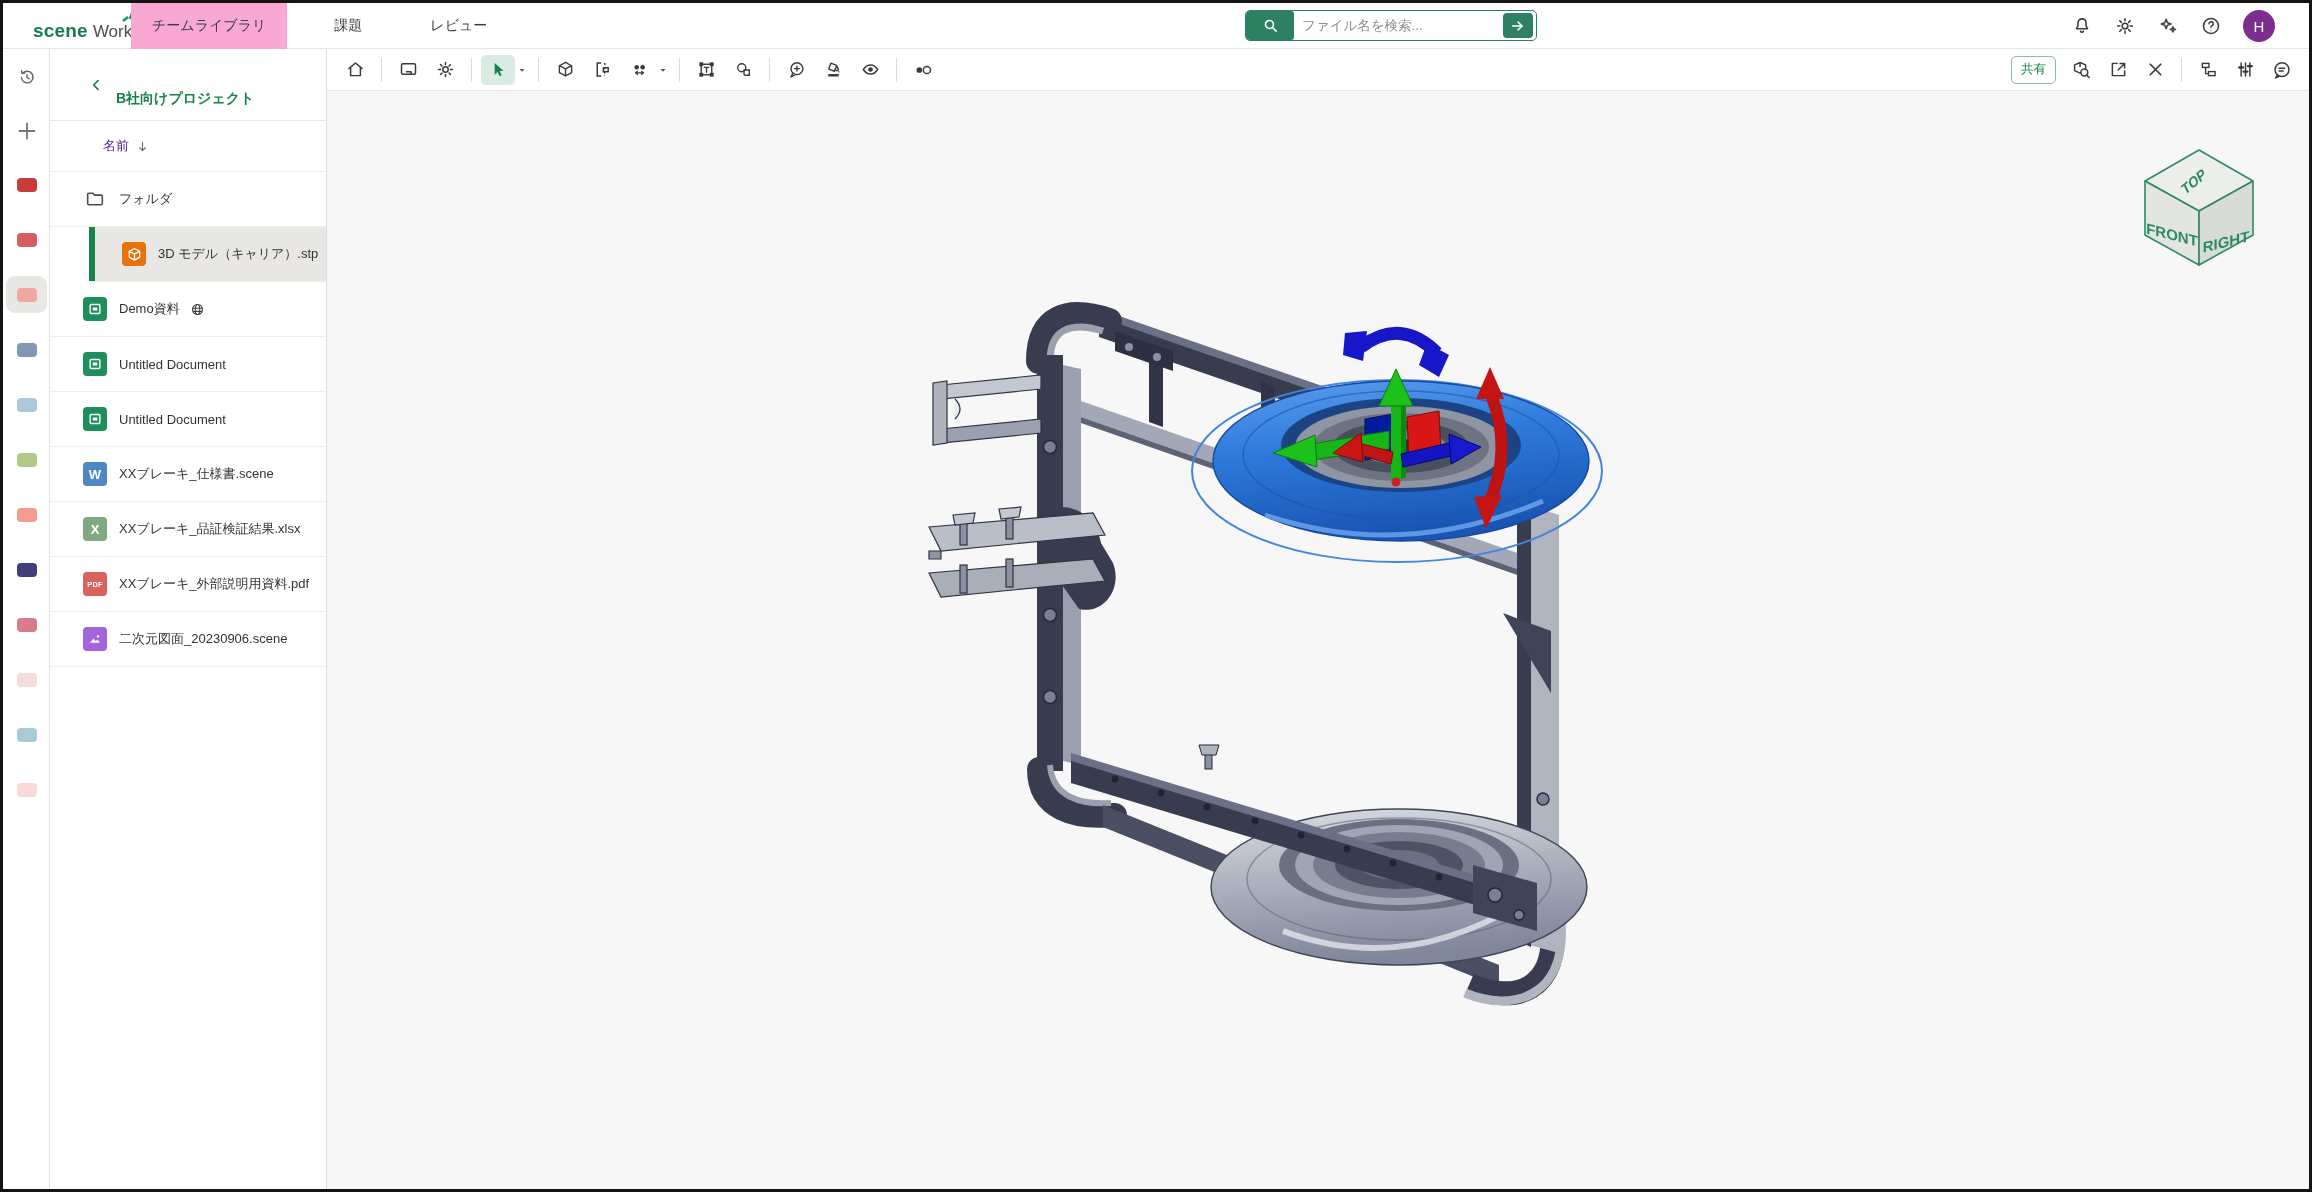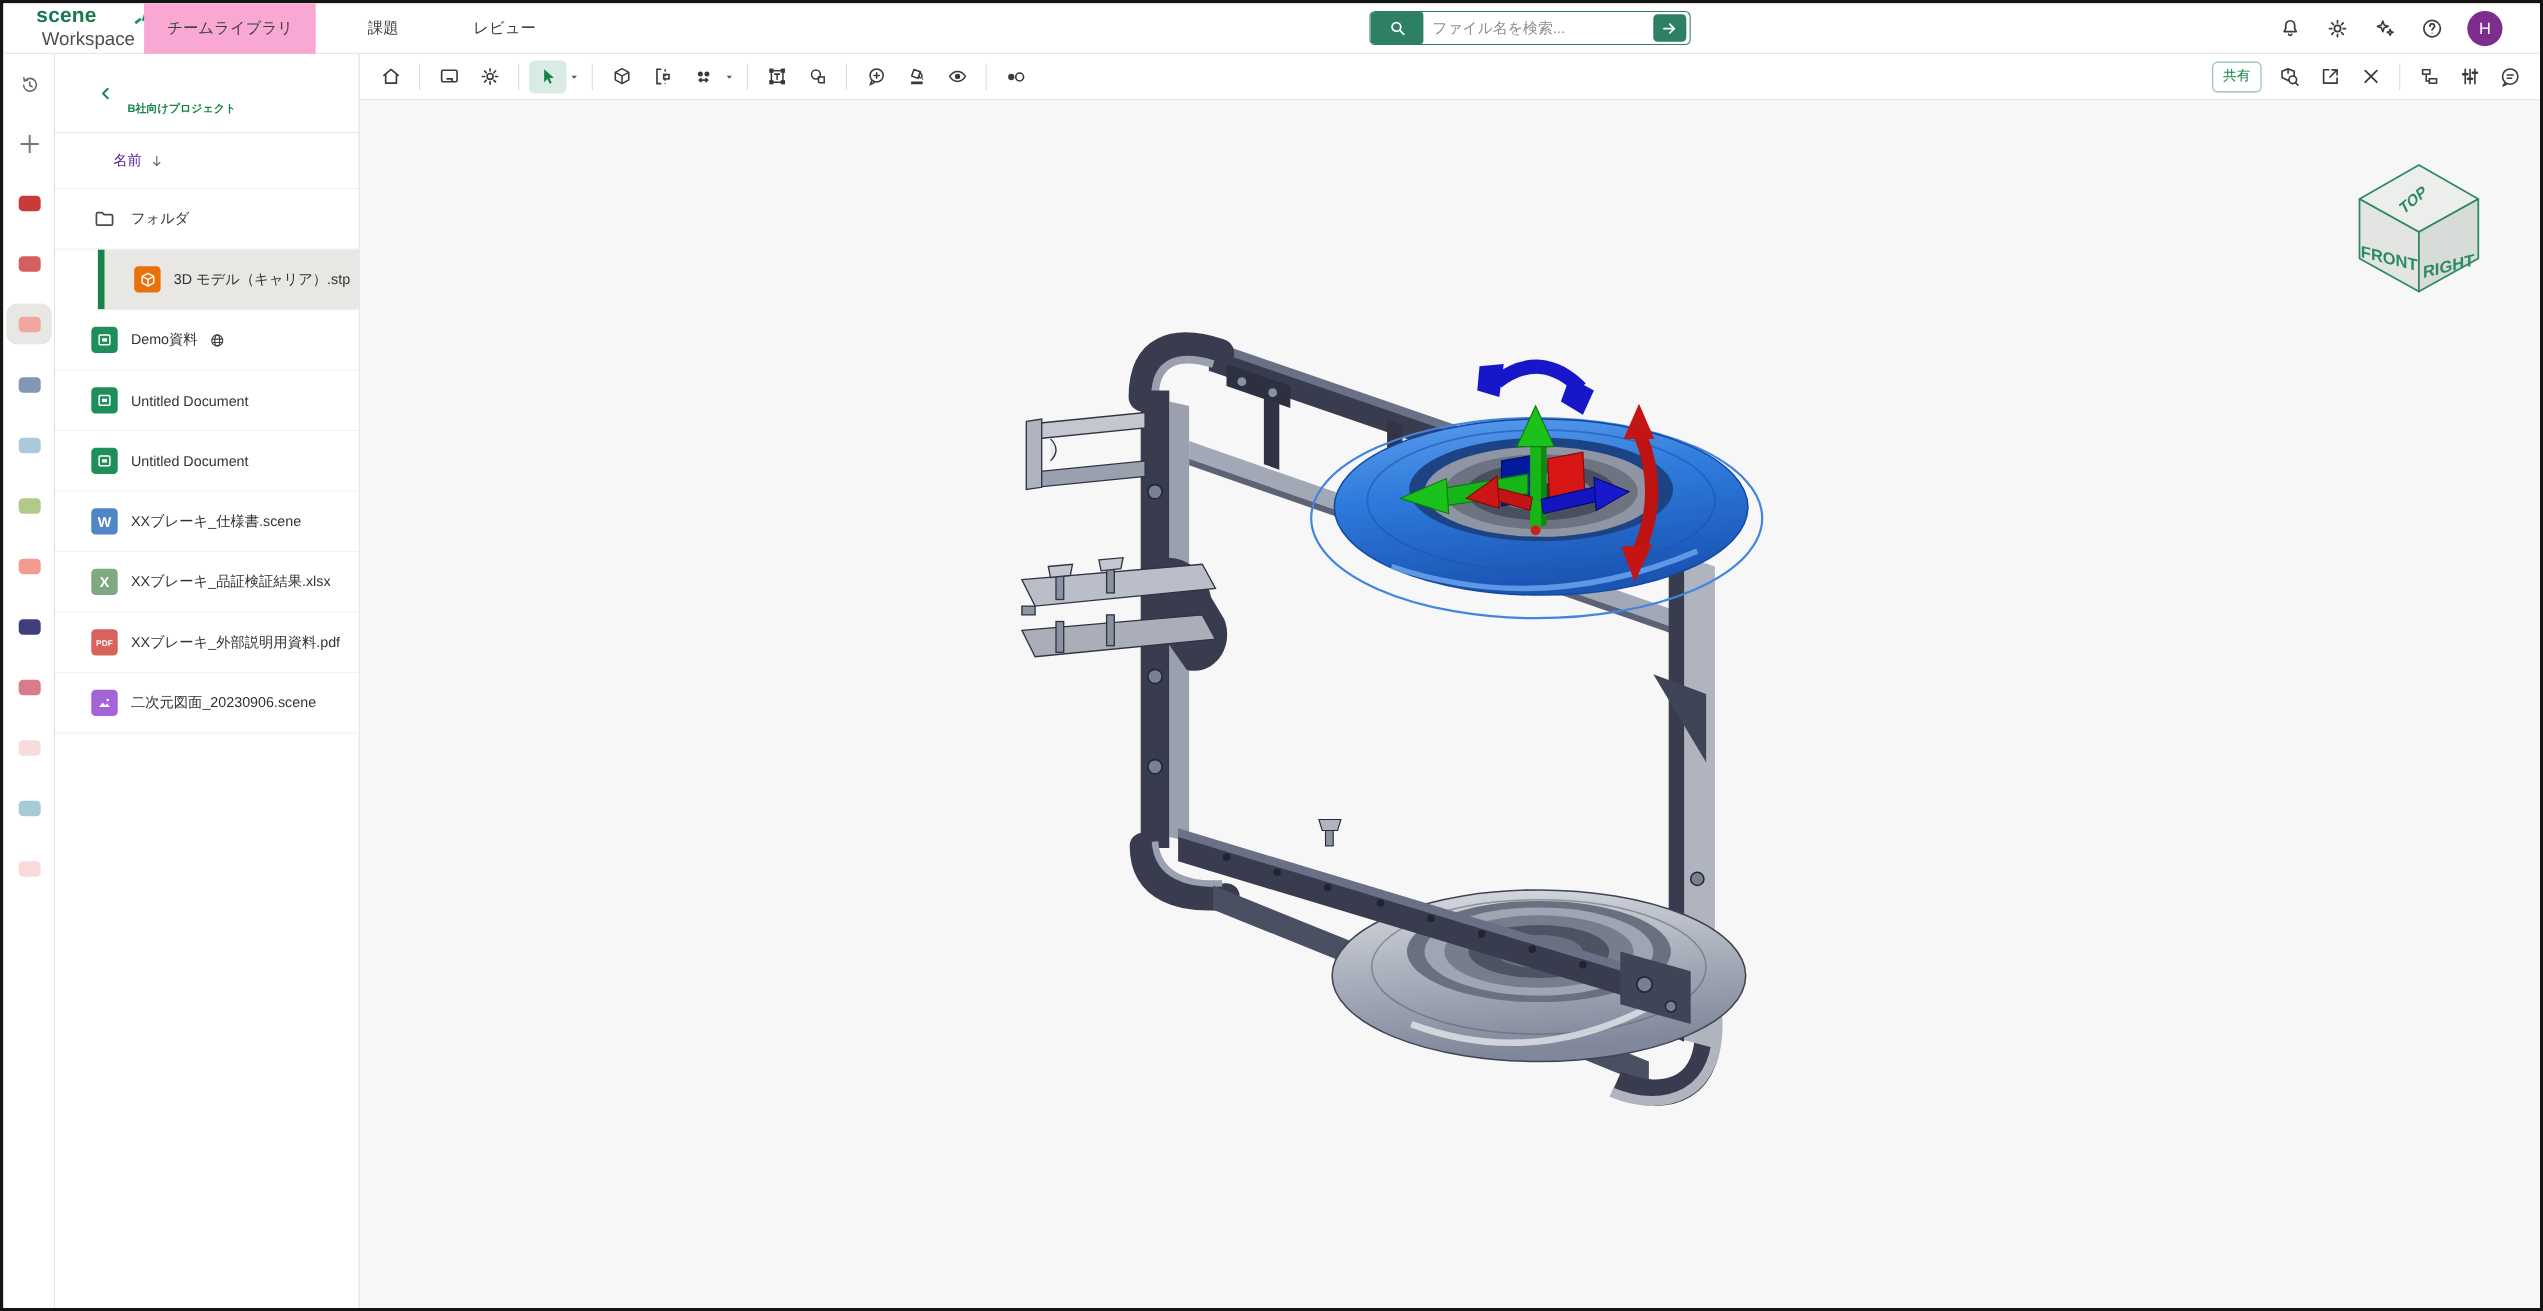--- a/index.html
+++ b/index.html
@@ -2,21 +2,21 @@
 <html><head>
 <meta charset="utf-8">
 <style>
   * { margin:0; padding:0; box-sizing:border-box; }
   html,body { width:2312px; height:1192px; }
   body { font-family:"Liberation Sans","DejaVu Sans",sans-serif; background:#111; }
   #app { position:relative; width:2312px; height:1192px; background:#fff; border:3px solid #141414; overflow:hidden; }
 
   
   #topbar { position:absolute; left:0; top:0; width:100%; height:46px; background:#fff; border-bottom:1px solid #e6e6e6; z-index:30; }
-  #logo { position:absolute; left:30px; top:1px; height:44px; display:flex; align-items:flex-start; padding-bottom:6px;flex-direction:column; }
+  #logo { position:absolute; left:30px; top:1px; height:44px; display:flex; align-items:flex-end; padding-bottom:6px; }
   #logo .rays { position:absolute; left:86px; top:3px; }
   #logo .brand { font-size:19px; font-weight:bold; color:#167a4d; letter-spacing:.2px; }
   #logo .suffix { font-size:17px; color:#4c4c4c; margin-left:5px; }
   #tabs { position:absolute; left:128px; top:0; height:46px; display:flex; }
   .tab { height:46px; display:flex; align-items:center; padding:0 21px; font-size:14px; color:#3d3d3d; cursor:pointer; }
   .tab.active { background:#f9a8d4; }
   .tab + .tab { margin-left:26px; }
   #searchbox { position:absolute; left:1215px; top:7px; width:292px; height:31px; border:1.5px solid #2e8062; border-radius:5px; background:#fff; display:flex; align-items:center; overflow:hidden;margin-left:27px; }
   #searchbox .sbtn { width:48px; height:100%; background:#2e8062; display:flex; align-items:center; justify-content:center; border-radius:3px; }
   #searchbox input { flex:1; border:none; outline:none; font-size:13.5px; padding:0 8px; color:#444; background:transparent; }
@@ -31,21 +31,21 @@
   #rail .ricon { width:47px; height:36px; display:flex; align-items:center; justify-content:center; color:#555; }
   #rail #rail-history { margin-top:10px; }
   #rail #rail-add { margin-top:18px; margin-bottom:8px; }
   .chipslot { width:47px; height:55px; display:flex; align-items:center; justify-content:center; position:relative; }
   .chipslot.sel::before { content:""; position:absolute; left:3px; top:9px; width:41px; height:37px; background:#e9e7e4; border-radius:9px; }
   .chip { position:relative; width:20px; height:14px; border-radius:4px; }
 
   
   #panel { position:absolute; left:47px; top:46px; bottom:0; width:277px; background:#fff; border-right:1px solid #d5e3dc; z-index:20; }
   #panel-head { height:72px; display:flex; align-items:center; padding-left:38px; border-bottom:1px solid #e7e7e7; }
-  #panel-head .ptitle { color:#168449; font-weight:bold; font-size:10px; margin-left:12px;margin-top:28px; }
+  #panel-head .ptitle { color:#168449; font-weight:bold; font-size:14px; margin-left:12px;margin-top:28px; }
   #colhead { height:51px; display:flex; align-items:center; padding-left:53px; color:#4c1d95; font-size:13px; border-bottom:1px solid #efefef; gap:6px; }
   .frow { position:relative; height:55px; display:flex; align-items:center; padding-left:33px; border-bottom:1px solid #efefef; cursor:pointer; background:#fff; }
   .frow.sel { background:#e9e7e4;margin-left:39px; }
   .frow.sel::before { content:""; position:absolute; left:0; top:0; bottom:0; width:6px; background:#168449; }
   .fic { width:24px; height:24px; border-radius:4px; display:flex; align-items:center; justify-content:center; flex:0 0 auto; color:#fff; font-weight:bold; }
   .fic.t-folder { background:transparent; }
   .fic.t-model3d { background:#e8710a; }
   .fic.t-slides  { background:#1e8e5a; }
   .fic.t-word    { background:#4e86c6; font-size:13px; }
   .fic.t-excel   { background:#7fa980; font-size:13px; }

